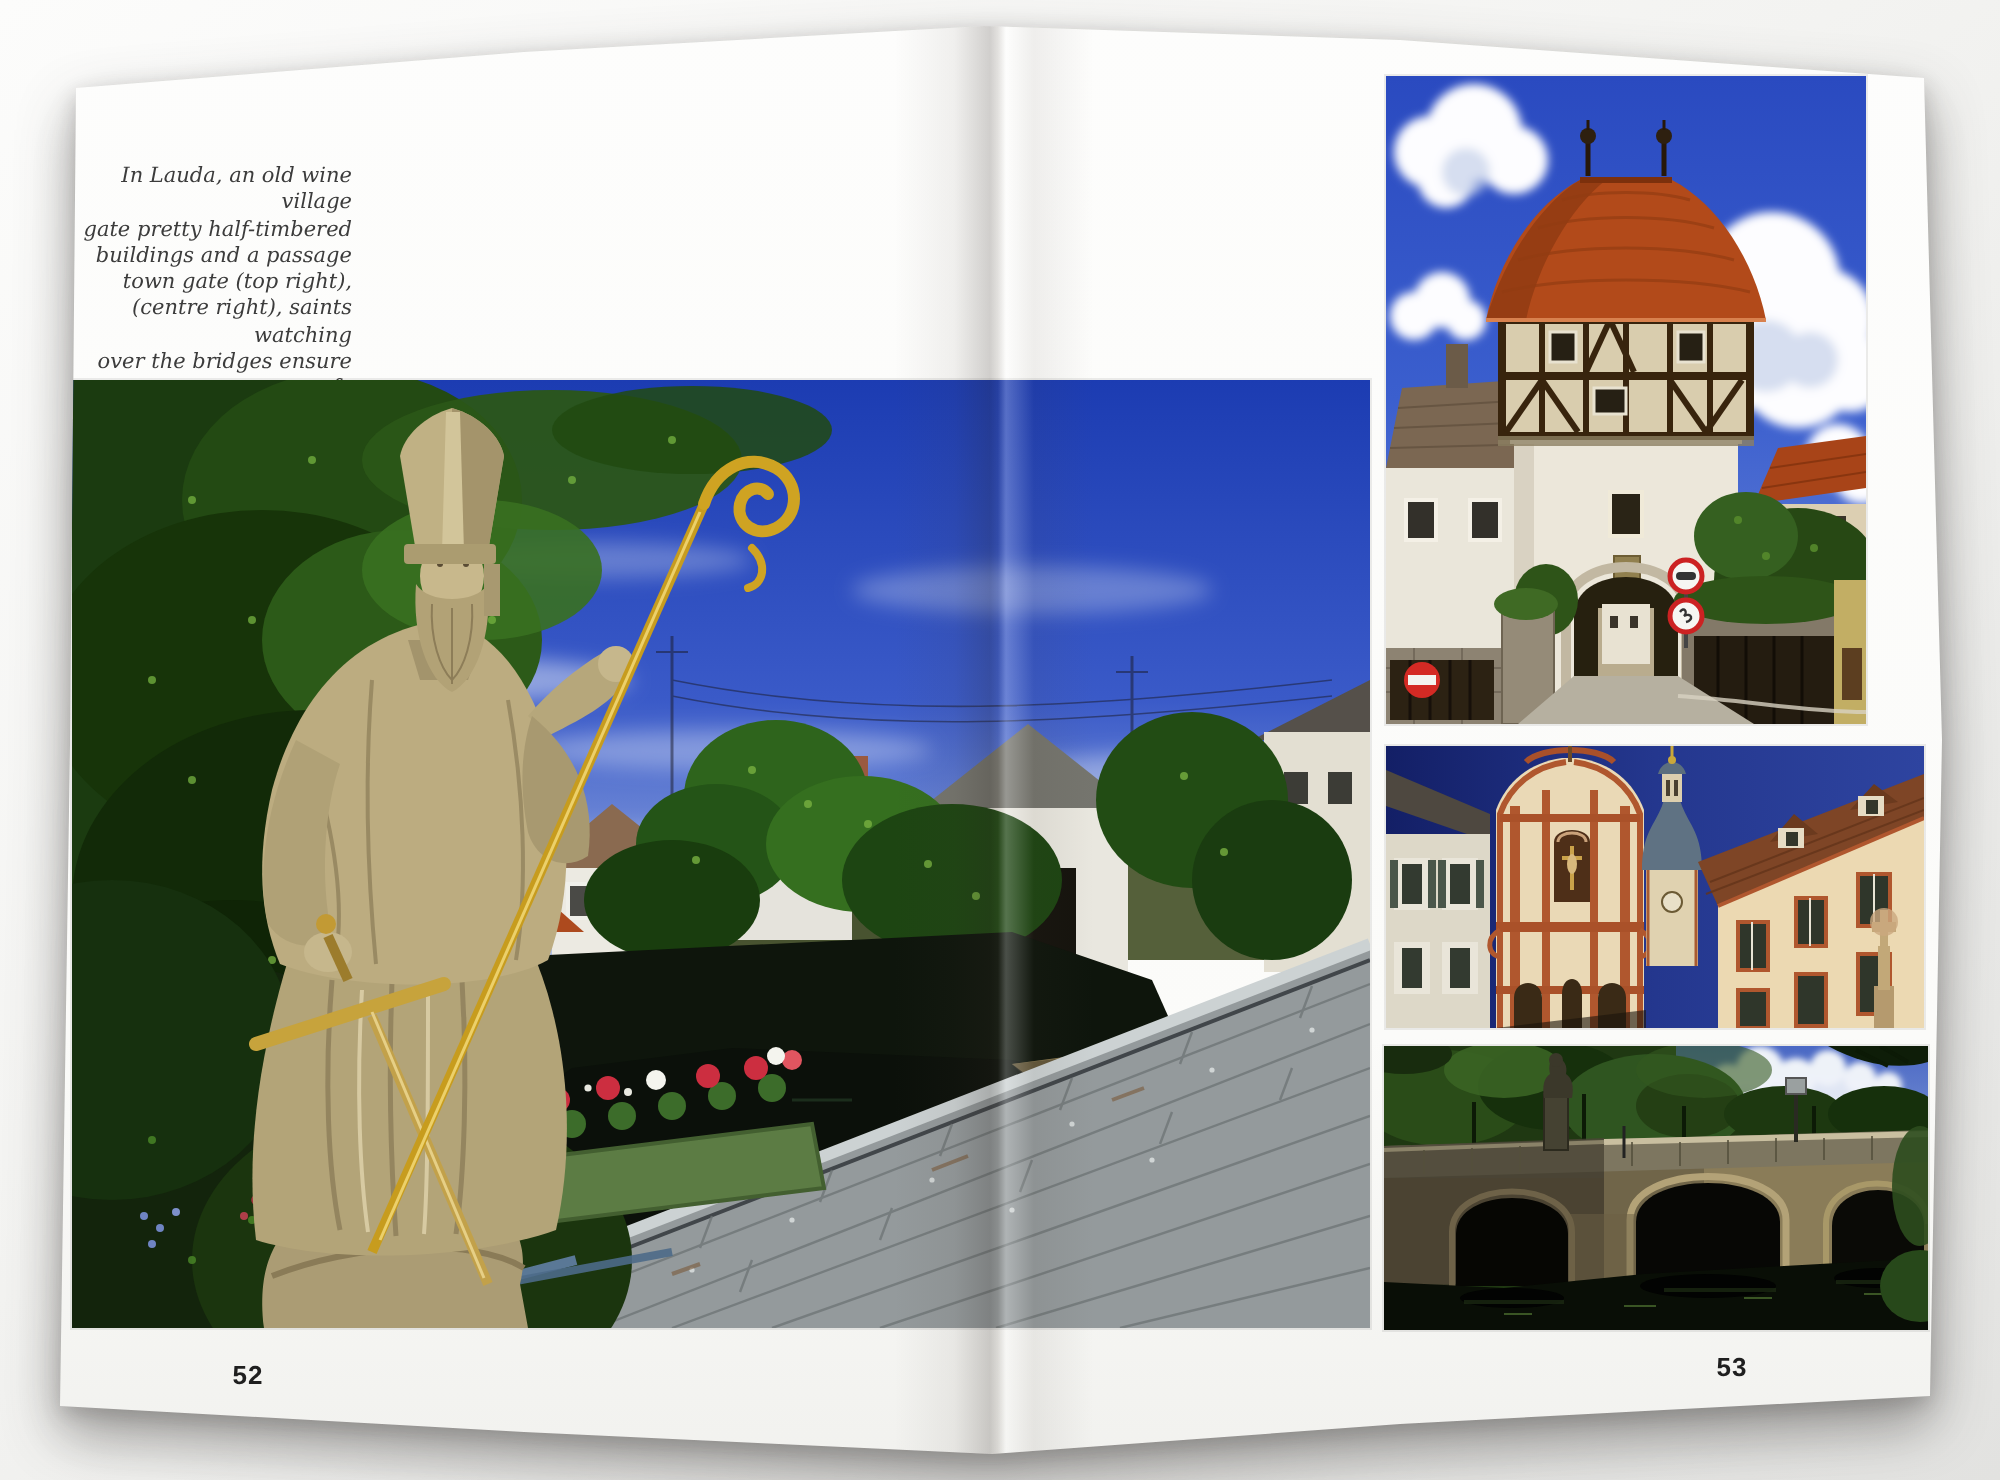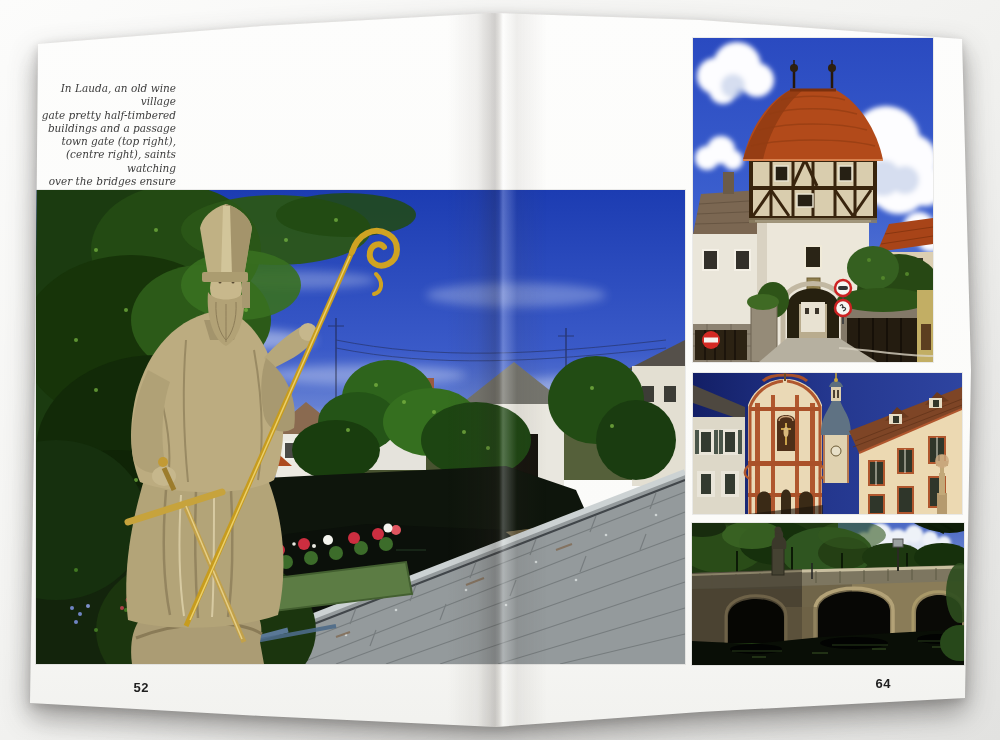--- a/index.html
+++ b/index.html
@@ -16,21 +16,21 @@
          line-height:13.3px;color:#3c3c3c;margin-top:16px;}
   .cap-line{display:block;}
   .photo{position:absolute;margin:0;padding:0;box-shadow:0 0 0 1px rgba(0,0,0,.07);}
   .photo svg{display:block;}
   .photo-main{left:36px;top:190px;width:649px;height:474px;}
   .photo-top{left:693px;top:38px;width:240px;height:324px;}
   .photo-mid{left:693px;top:373px;width:269px;height:141px;}
   .photo-bot{left:692px;top:523px;width:272px;height:142px;}
   .gutter{position:absolute;left:447px;top:0;width:100px;height:740px;pointer-events:none;
          background:linear-gradient(90deg,rgba(70,60,50,0) 0%,rgba(70,60,50,.07) 30%,rgba(50,42,36,.22) 48%,rgba(90,80,70,.16) 52%,rgba(255,255,255,.25) 56%,rgba(70,60,50,.08) 70%,rgba(70,60,50,0) 100%);}
-  .pagenum{position:absolute;width:50px;text-align:right;font-weight:bold;
+  .pagenum{position:absolute;width:50px;text-align:center;font-weight:bold;
          font-size:13px;color:#1f1f1f;letter-spacing:.5px;}
   .pagenum-left{left:99px;top:680px;}
   .pagenum-right{left:841px;top:676px;}
 </style>
 </head>
 <body>
 
 <div class="stage">
  <div class="book-shadow">
   <div class="book">
@@ -659,18 +659,18 @@
               <path d="M120,130 h16"></path>
               <path d="M180,126 h14"></path>
               <path d="M240,124 h12"></path>
       </g>
       <ellipse cx="268" cy="120" rx="20" ry="18" fill="#27481a"></ellipse>
       <ellipse cx="268" cy="70" rx="14" ry="30" fill="#2c4c1e" opacity=".9"></ellipse>
     </svg>
    </figure>
 
    <div class="pagenum pagenum-left">52</div>
-   <div class="pagenum pagenum-right">64</div>
+   <div class="pagenum pagenum-right">53</div>
 
    <div class="gutter"></div>
   </div>
  </div>
 </div>
 
 </body></html>

